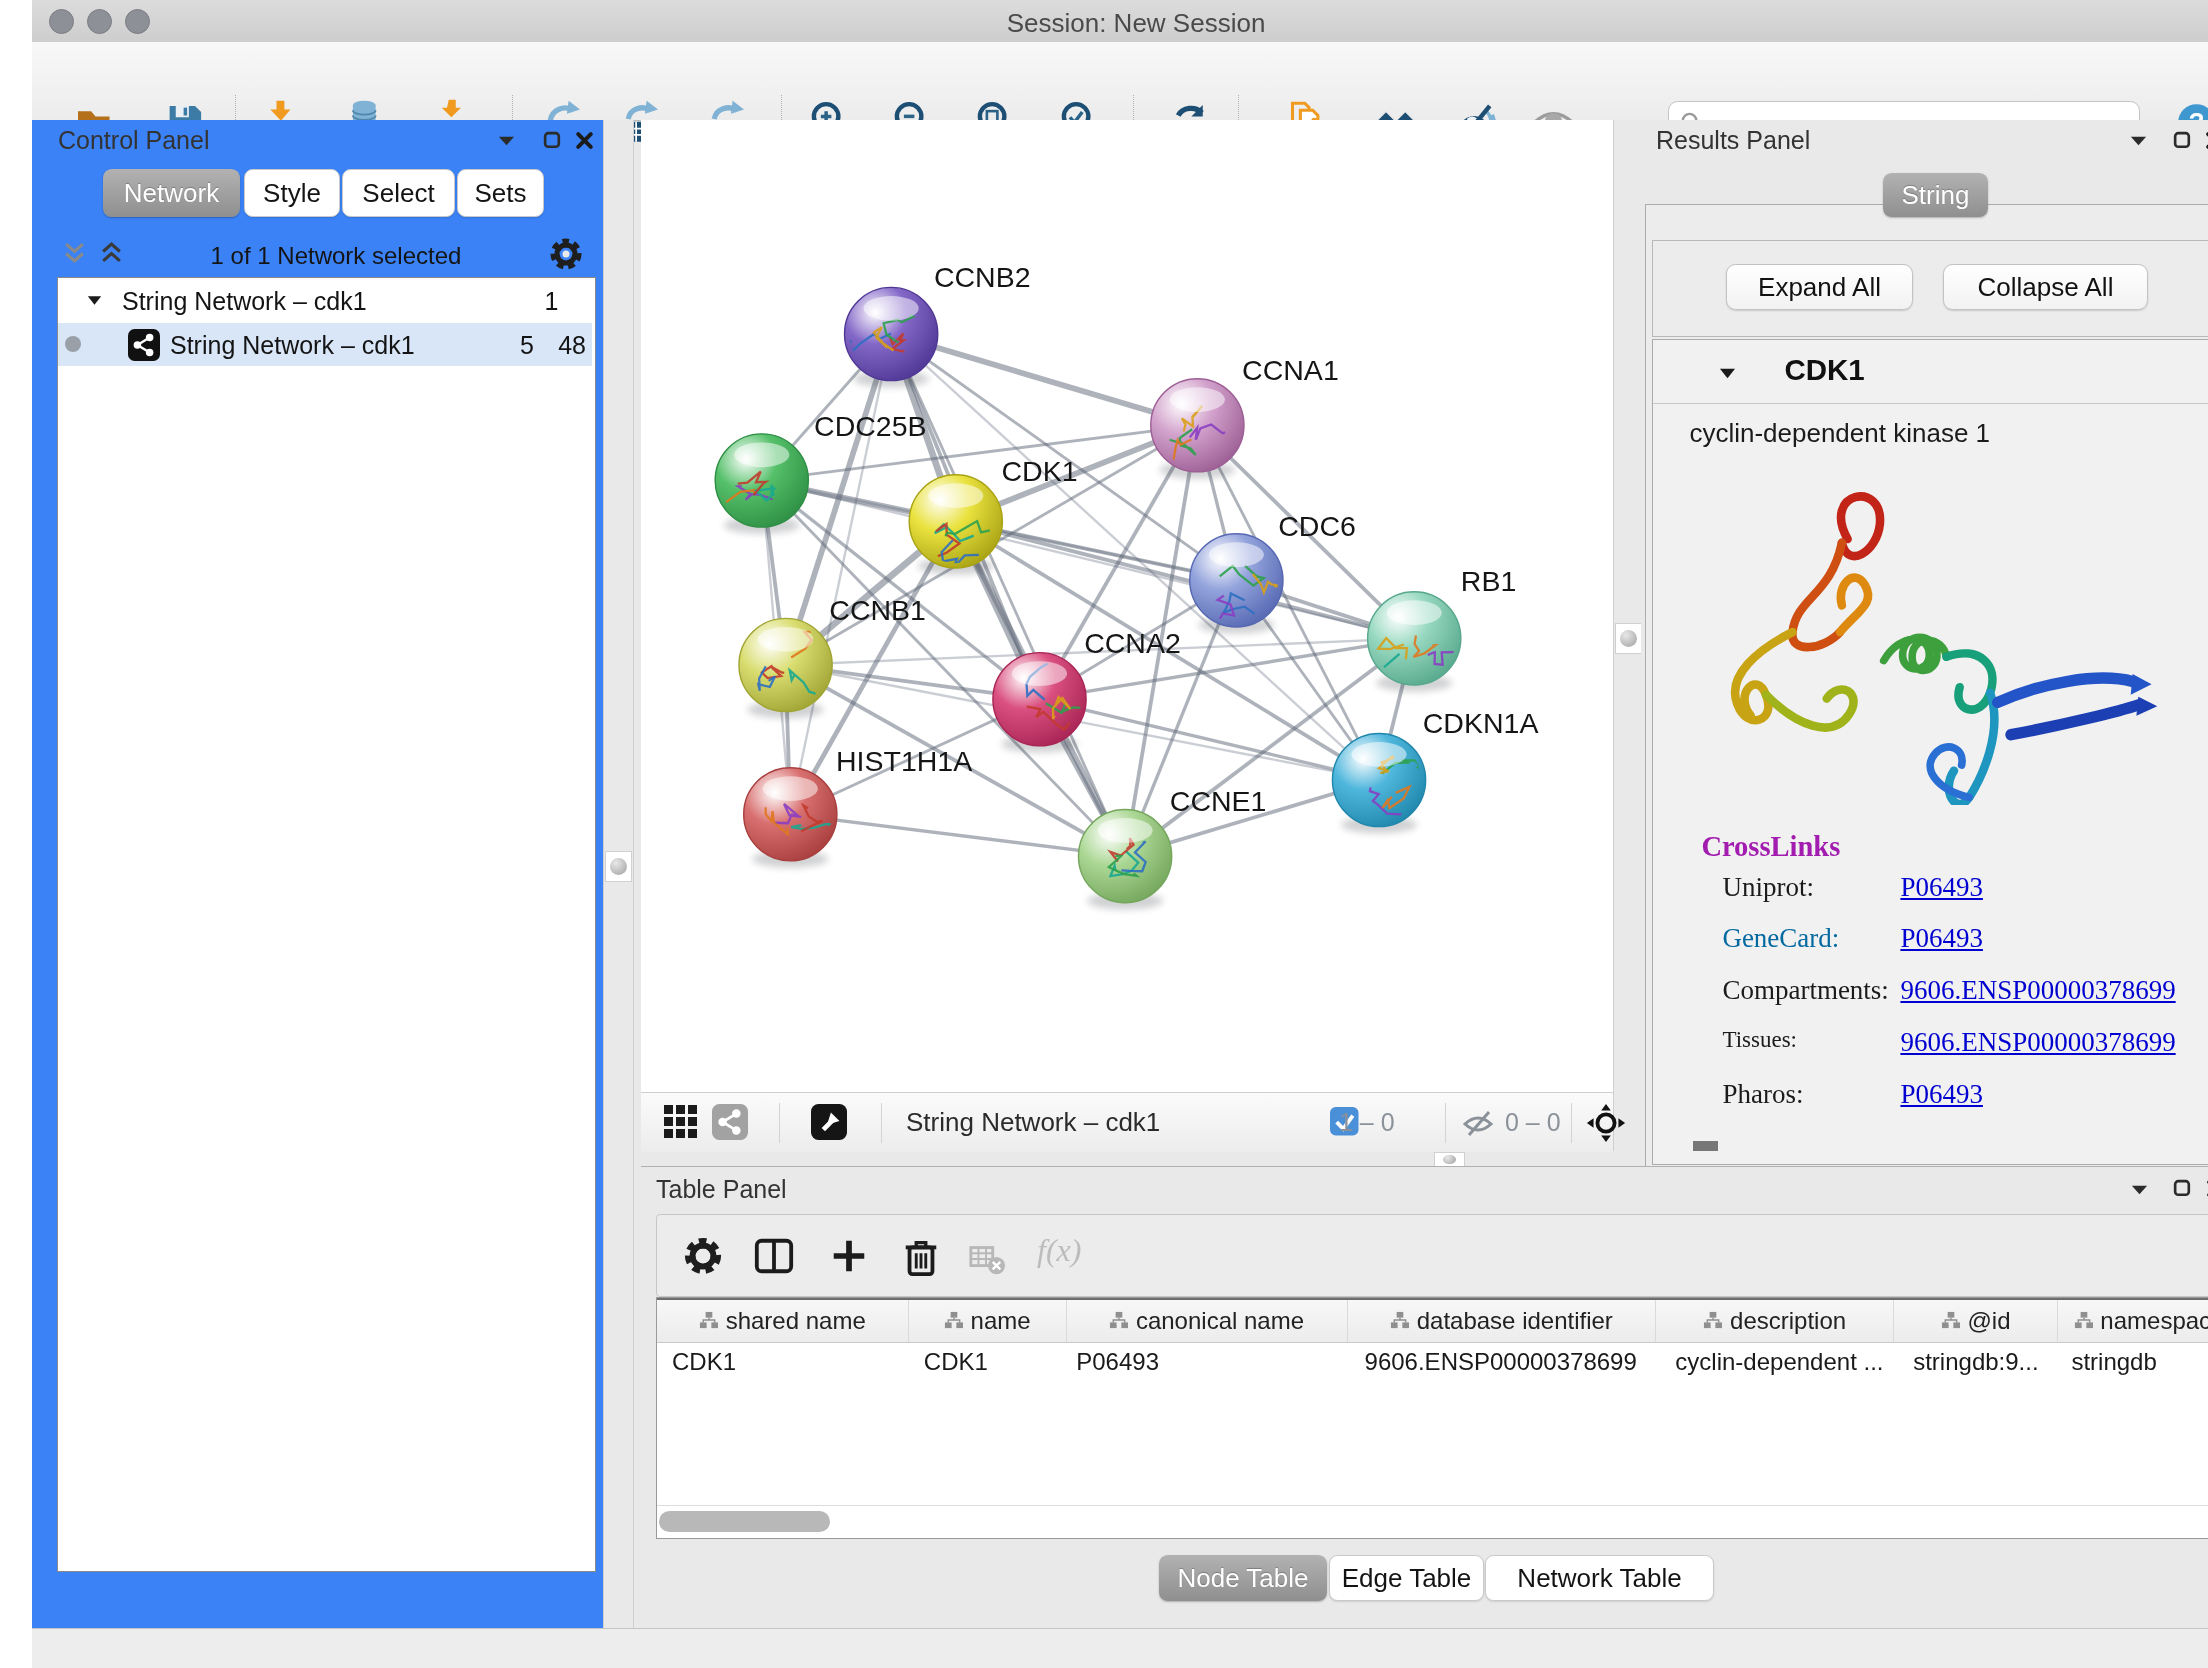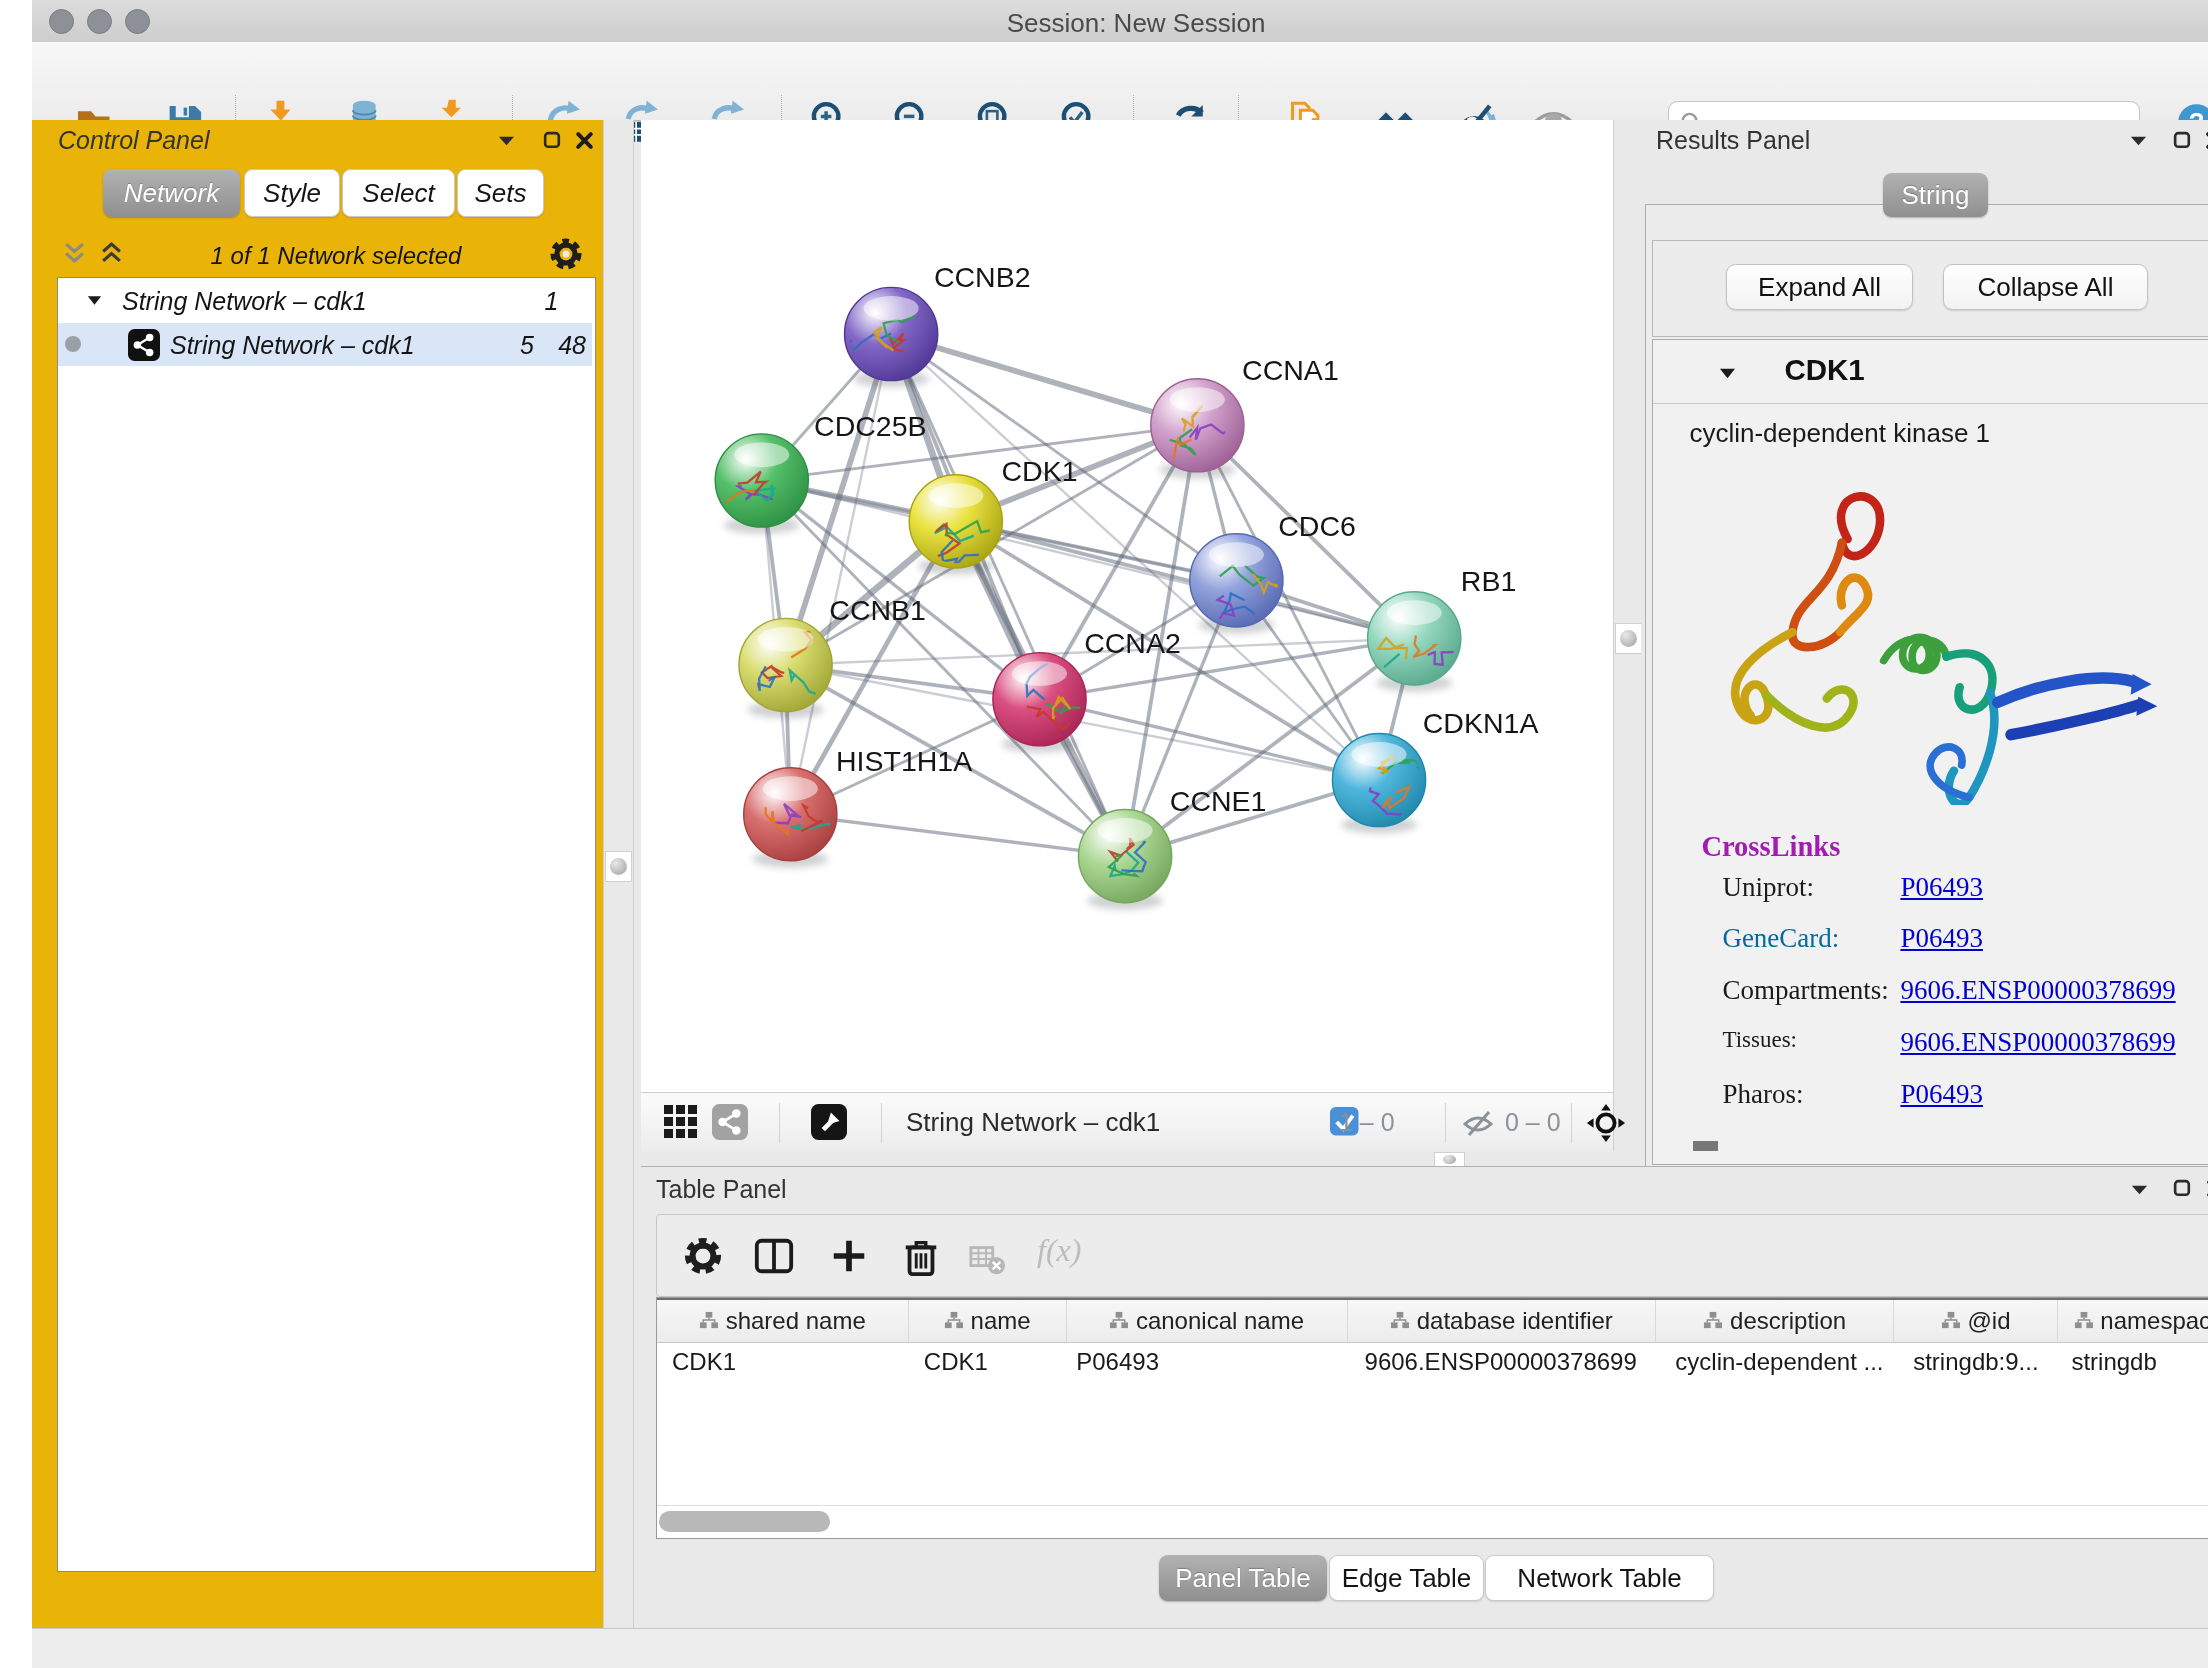--- a/index.html
+++ b/index.html
@@ -19,21 +19,21 @@
   .searchbox{left:1636px;top:59px;width:472px;height:42px;background:#fff;border:1.9px solid #c4c4c4;
              border-radius:9.5px;display:flex;align-items:center;padding-left:9.5px;box-sizing:border-box;}
   
   .ptitle{font-size:25px;color:#333;}
   .seg{height:48px;display:flex;align-items:center;justify-content:center;font-size:26px;
        border-radius:8.6px;box-sizing:border-box;}
   .seg.on{background:linear-gradient(#b2b2b2,#8f8f8f);color:#fff;text-shadow:0 -1px 1px rgba(0,0,0,.25);
           box-shadow:0 1px 1.9px rgba(0,0,0,.25);}
   .seg.off{background:#fff;color:#141414;border:1px solid #c9c9c9;box-shadow:0 1px 1.9px rgba(0,0,0,.12);}
   
-  .cpanel{left:0;top:120px;width:571px;height:1508px;background:#eab308;font-style:italic;}
+  .cpanel{left:0;top:120px;width:571px;height:1508px;background:#3b82f6;}
   .listbox{left:25px;top:157px;width:537px;height:1293px;background:#fff;border:1.9px solid #8a8a8a;}
   .trow{left:0;width:534px;height:43px;}
   .trow .lbl{font-size:25px;color:#141414;}
   .gray{color:#8a8f96;}
   
   .vstrip{top:120px;width:28.5px;height:1508px;background:#e9e9e9;border-left:1px solid #cfcfcf;border-right:1px solid #cfcfcf;}
   .handle{width:25px;height:28.5px;background:#fff;border:1px solid #d0d0d0;display:flex;align-items:center;justify-content:center;}
   .handle i{width:17px;height:17px;border-radius:50%;background:radial-gradient(circle at 35% 30%,#e8e8e8,#9f9f9f);display:block;}
   
   .netcanvas{left:609px;top:120px;width:972px;height:972px;background:#fff;}
@@ -844,21 +844,21 @@
         <div class="td" style="width:281px;padding-left:9.5px">P06493</div>
         <div class="td" style="width:309px;padding-left:17px">9606.ENSP00000378699</div>
         <div class="td" style="width:238px;padding-left:19px">cyclin-dependent ...</div>
         <div class="td" style="width:164px;padding-left:19px">stringdb:9...</div>
         <div class="td" style="width:170px;padding-left:13.3px">stringdb</div>
       </div>
       <div class="abs" style="left:0;top:207px;width:1571px;height:0;border-top:1px solid #dcdcdc"></div>
       <div class="abs" style="left:1.9px;top:213px;width:171px;height:21px;border-radius:10.5px;background:#b8b8b8"></div>
     </div>
 
-    <div class="abs seg on" style="left:518px;top:388px;width:168px;height:46px">Panel Table</div>
+    <div class="abs seg on" style="left:518px;top:388px;width:168px;height:46px">Node Table</div>
     <div class="abs seg off" style="left:688px;top:388px;width:155px;height:46px">Edge Table</div>
     <div class="abs seg off" style="left:844px;top:388px;width:229px;height:46px">Network Table</div>
   </div>
 
   <div class="abs bbar">
     
     
     
   </div>
 

